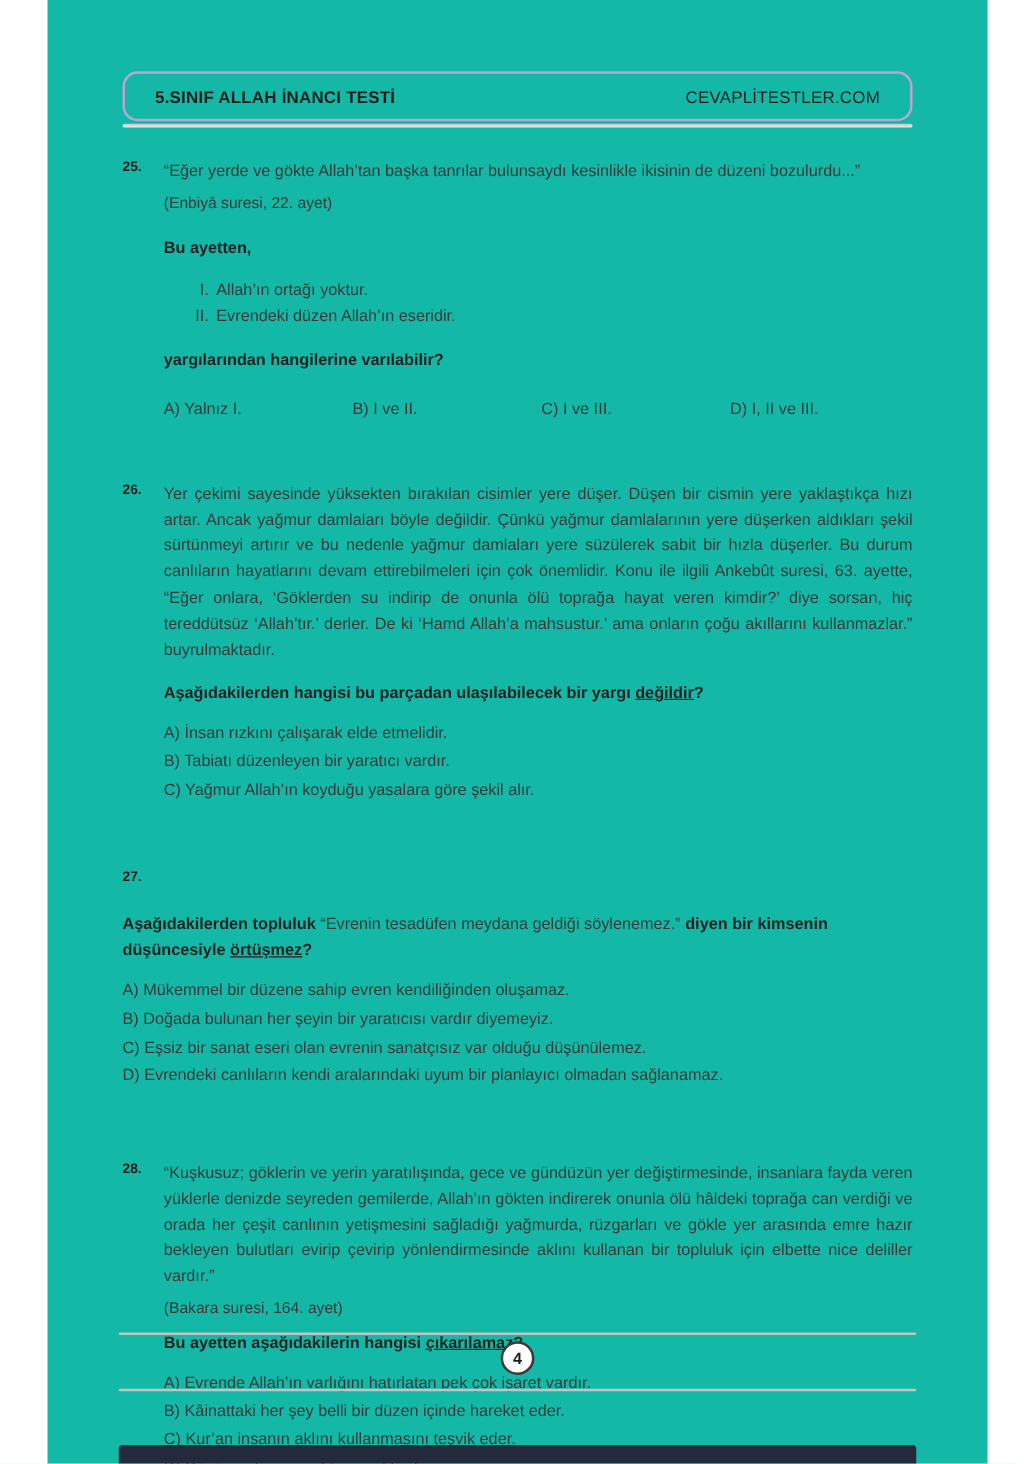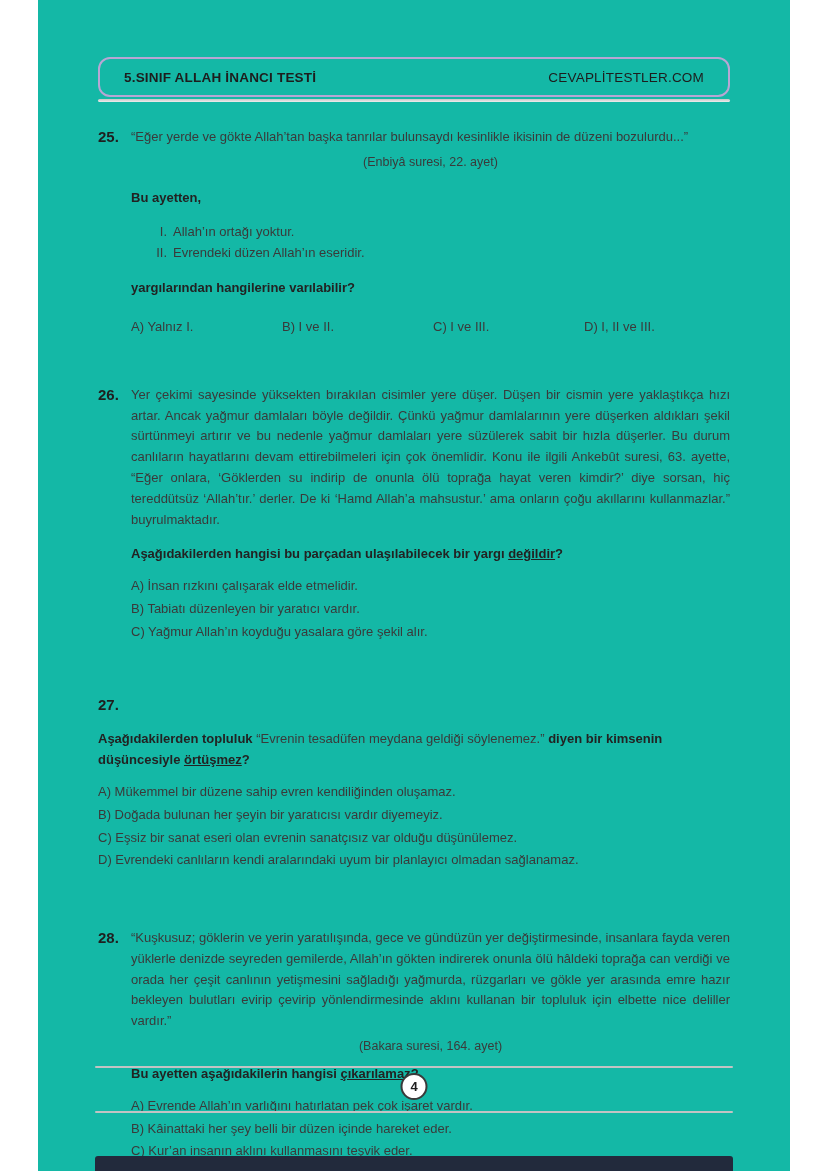--- a/index.html
+++ b/index.html
@@ -26,24 +26,24 @@
   }
   .header-title{font-size:13.5px;font-weight:bold;color:#1d1d1d;letter-spacing:.2px;}
   .header-site{font-size:13.5px;font-weight:normal;color:#1d1d1d;letter-spacing:.2px;}
   .header-shadow{
     height:3px;margin-top:2px;
     background:linear-gradient(to bottom,#c6c6c6,#ededed);
     border-radius:2px;
   }
   
   .q{display:flex;align-items:flex-start;}
-  .qnum{width:33px;flex:0 0 33px;font-weight:bold;font-size:15px;color:#1f1f1f;padding-top:1px;}
+  .qnum{width:33px;flex:0 0 33px;font-weight:bold;font-size:11px;color:#1f1f1f;padding-top:1px;}
   .qbody{flex:1;font-size:13px;line-height:1.6;color:#3a3a3a;}
   .justify{text-align:justify;}
-  .source{text-align:center;font-size:12.5px;margin-top:4px;color:#3a3a3a;}
+  .source{text-align:left;font-size:12.5px;margin-top:4px;color:#3a3a3a;}
   .lead{font-weight:bold;color:#222;margin-top:16px;}
   .stem{font-weight:bold;color:#222;}
   .stem .u{text-decoration:underline;}
   .stem .normal{font-weight:normal;color:#3a3a3a;}
   .roman-list{margin-top:12px;margin-left:16px;}
   .roman-item{display:flex;line-height:1.68;}
   .roman-num{width:26px;flex:0 0 26px;text-align:right;padding-right:6px;box-sizing:border-box;}
   .opts-row{display:flex;margin-top:18px;}
   .opts-row .opt{flex:0 0 151px;}
   .opts-row .opt:last-child{flex:1;}

